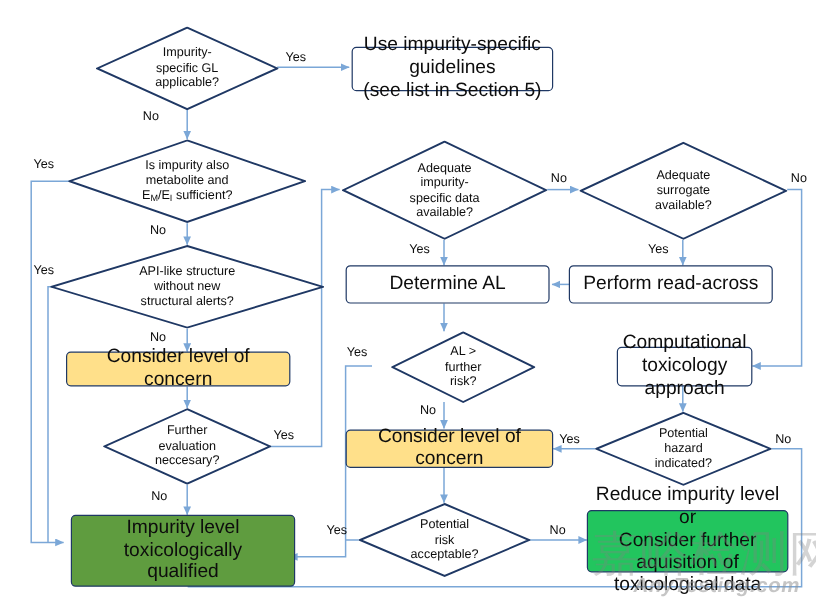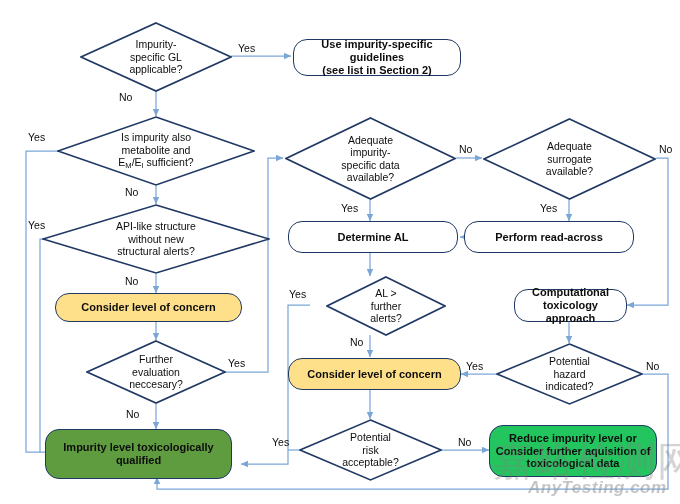--- a/index.html
+++ b/index.html
@@ -48,25 +48,24 @@
     display: flex;
     align-items: center;
     justify-content: center;
     text-align: center;
     color: #0d0d0d;
     line-height: 1.18;
   }
   
   .box {
     border: 1.6px solid #1f3864;
-    border-radius: 14px;
+    border-radius: 4px;
     background: #ffffff;
-    font-size: 11px;
+    font-size: 16px;
     padding: 2px 5px;
-    font-weight: bold;
   }
   .box.yellow { background: #ffe08a; text-align: center; }
   .box.green  { background: #5f9c3f; }
   .box.orange { background: #22c55e; }
   
   .diamond {
     font-size: 10.5px;
     background: transparent;
     border: none;
   }
@@ -184,21 +183,21 @@
     <div class="dtext">
       <div>Impurity-</div>
       <div>specific GL</div>
       <div>applicable?</div>
     </div>
   </div>
 
   <div class="node box" style="left:293px; top:39px; width:168px; height:37px;">
     <div>
       <div>Use impurity-specific guidelines</div>
-      <div>(see list in Section 2)</div>
+      <div>(see list in Section 5)</div>
     </div>
   </div>
 
   <div class="node diamond" style="left:57px; top:116px; width:198px; height:70px;">
     <svg viewBox="0 0 198 70" preserveAspectRatio="none">
       <polygon points="99,1 197,35 99,69 1,35" fill="#ffffff" stroke="#1f3864" stroke-width="1.6"></polygon>
     </svg>
     <div class="dtext">
       <div>Is impurity also</div>
       <div>metabolite and</div>
@@ -225,21 +224,21 @@
     <svg viewBox="0 0 140 64" preserveAspectRatio="none">
       <polygon points="70,1 139,32 70,63 1,32" fill="#ffffff" stroke="#1f3864" stroke-width="1.6"></polygon>
     </svg>
     <div class="dtext">
       <div>Further</div>
       <div>evaluation</div>
       <div>neccesary?</div>
     </div>
   </div>
 
-  <div class="node box green" style="left:45px; top:429px; width:187px; height:50px;">
+  <div class="node box green" style="left:59px; top:429px; width:187px; height:60px;">
     <div>
       <div>Impurity level toxicologically</div>
       <div>qualified</div>
     </div>
   </div>
 
   <div class="node diamond" style="left:285px; top:117px; width:171px; height:83px;">
     <svg viewBox="0 0 171 83" preserveAspectRatio="none">
       <polygon points="85.5,1 170,41.5 85.5,82 1,41.5" fill="#ffffff" stroke="#1f3864" stroke-width="1.6"></polygon>
     </svg>
@@ -259,32 +258,32 @@
       <div>Adequate</div>
       <div>surrogate</div>
       <div>available?</div>
     </div>
   </div>
 
   <div class="node box" style="left:288px; top:221px; width:170px; height:32px;">
     <div>Determine AL</div>
   </div>
 
-  <div class="node box" style="left:464px; top:221px; width:170px; height:32px;">
+  <div class="node box" style="left:474px; top:221px; width:170px; height:32px;">
     <div>Perform read-across</div>
   </div>
 
   <div class="node diamond" style="left:326px; top:276px; width:120px; height:60px;">
     <svg viewBox="0 0 120 60" preserveAspectRatio="none">
       <polygon points="60,1 119,30 60,59 1,30" fill="#ffffff" stroke="#1f3864" stroke-width="1.6"></polygon>
     </svg>
     <div class="dtext">
       <div>AL &gt;</div>
       <div>further</div>
-      <div>alerts?</div>
+      <div>risk?</div>
     </div>
   </div>
 
   <div class="node box yellow" style="left:288px; top:358px; width:173px; height:32px;">
     <div>Consider level of concern</div>
   </div>
 
   <div class="node box" style="left:514px; top:289px; width:113px; height:33px;">
     <div>
       <div>Computational</div>

